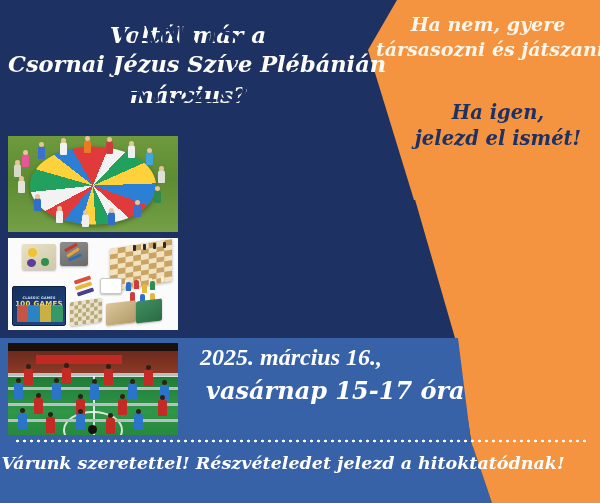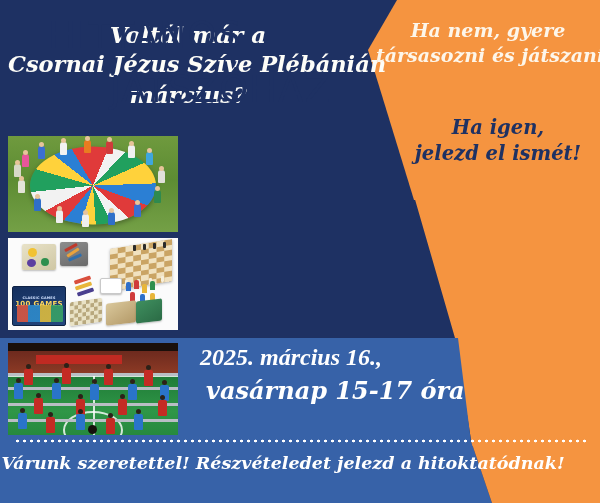--- a/index.html
+++ b/index.html
@@ -95,21 +95,21 @@
 
   #headline{
     left:8px;top:20px;width:360px;
     font-size:23px;
     color:#fdfdf8;
   }
   #headline .hl{display:block;white-space:nowrap;}
   #hl-2{font-size:22.5px;}
 
   #ask-no{
-    left:376px;top:18px;width:224px;
+    left:376px;top:12px;width:224px;
     font-size:19px;
     color:#fdf6ea;
   }
   #ask-yes{
     left:396px;top:100px;width:204px;
     font-size:19.5px;
     color:#1e3163;
   }
 
   #date-block{
@@ -236,21 +236,21 @@
     <span class="hl" id="hl-2">Csornai Jézus Szíve Plébánián</span>
     <span class="hl" id="hl-3">március?</span>
   </div>
 
   <div class="script" id="ask-no">
     <span style="display:block;white-space:nowrap;">Ha nem, gyere</span>
     <span style="display:block;white-space:nowrap;">társasozni és játszani!</span>
   </div>
 
   <div class="script" id="ask-yes">
-    <span style="display:block;white-space:nowrap;margin-top:15px;">Ha igen,</span>
+    <span style="display:block;white-space:nowrap;">Ha igen,</span>
     <span style="display:block;white-space:nowrap;">jelezd el ismét!</span>
   </div>
 
   <div id="title-card">
     <span class="t-line" id="title-line1">HITTANOS</span>
     <span class="t-line" id="title-line2">JÁTSZÓHÁZ</span>
   </div>
 
   <div class="script" id="date-block">
     <span style="display:block;white-space:nowrap;font-family:Liberation Serif, serif;">2025. március 16.,</span>

